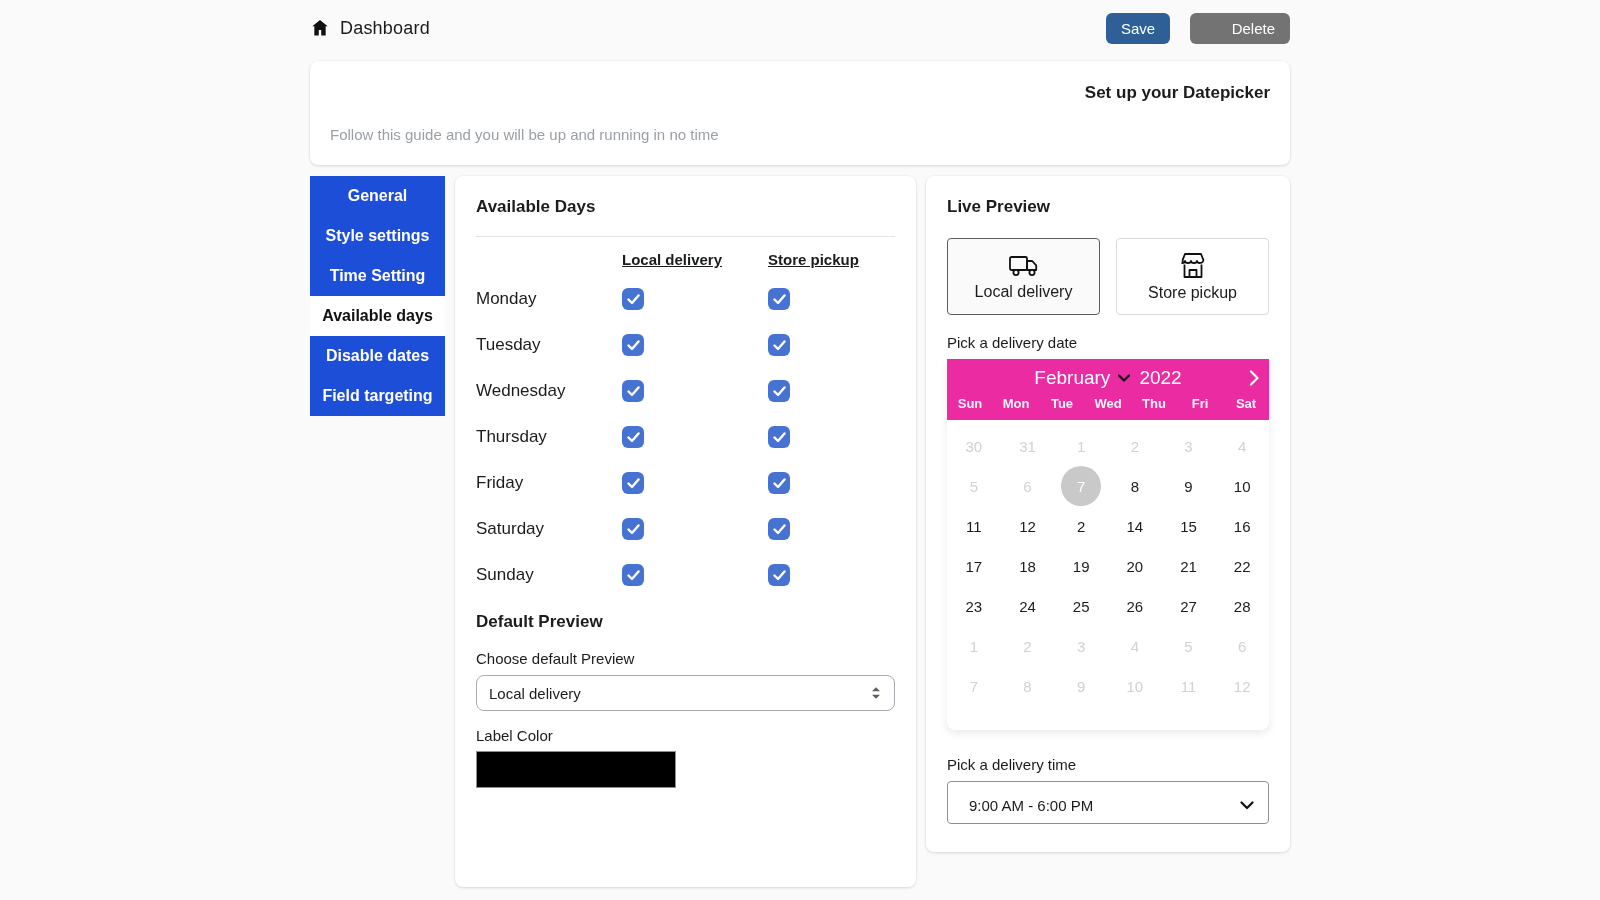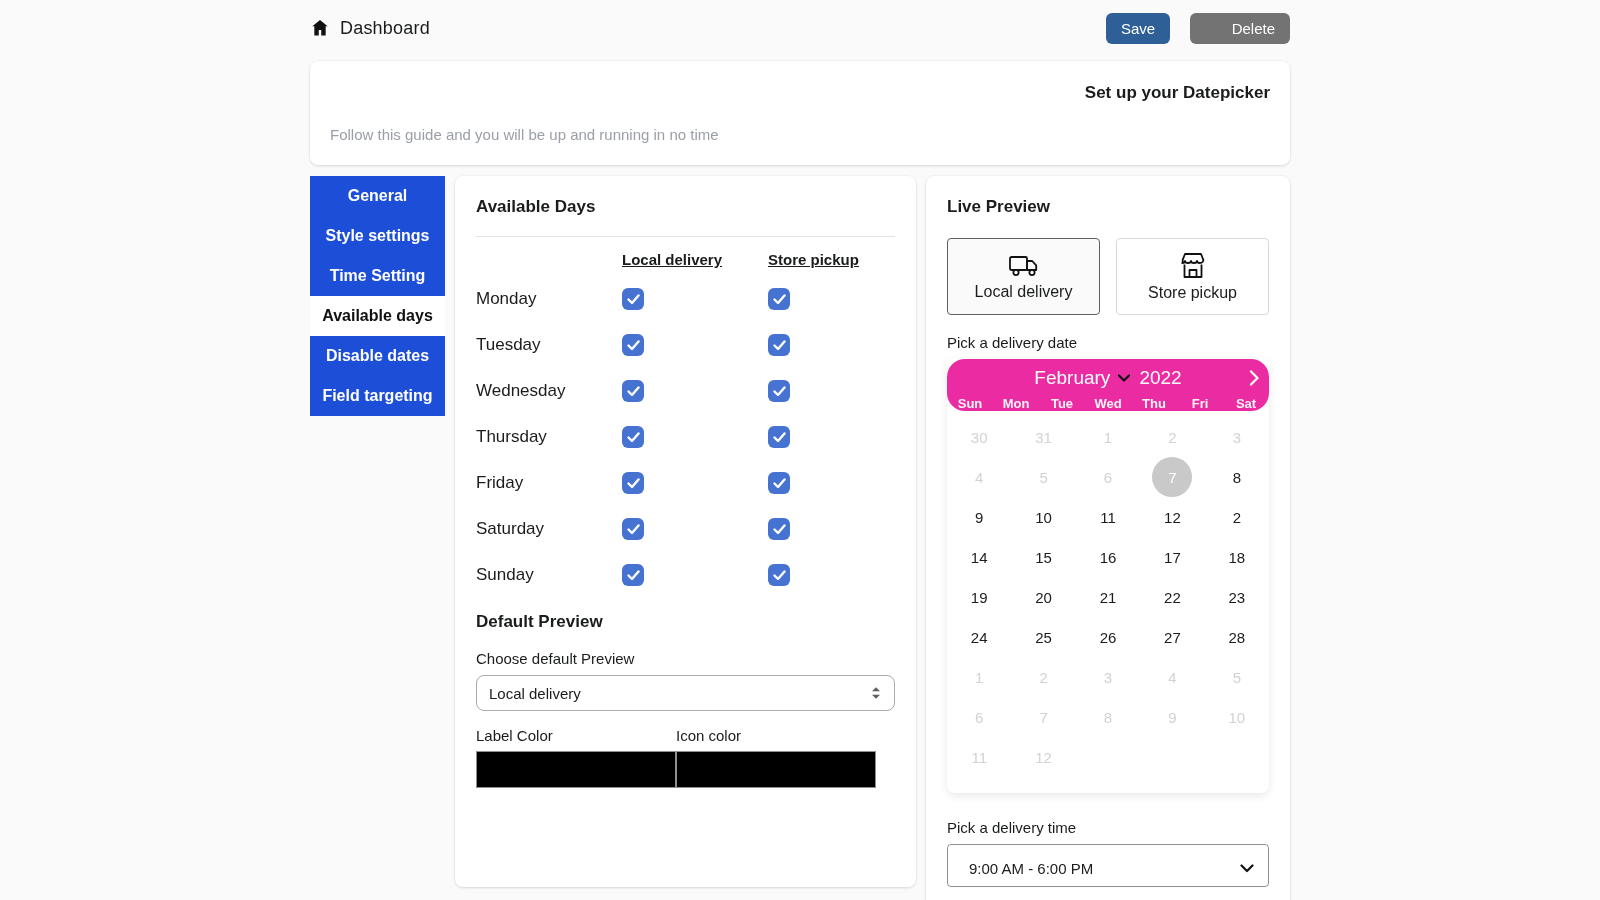--- a/index.html
+++ b/index.html
@@ -41,40 +41,40 @@
 
   .checkbox { width:22px; height:22px; border-radius:6px; background:#4673d2; display:flex; align-items:center; justify-content:center; flex:none; cursor:pointer; }
 
   .days-grid { display:grid; grid-template-columns:146px 146px 127px; }
   .days-grid .hdr { font-size:15px; font-weight:600; text-decoration:underline; padding-bottom:8px; }
   .days-grid .cell { height:46px; display:flex; align-items:center; font-size:17px; }
 
   .dp-title { margin-top:14px; }
   .field-label { font-size:15px; margin-top:18px; }
   .select-box { margin-top:8px; height:36px; border:1px solid #a7acb1; border-radius:8px; background:#fff; display:flex; align-items:center; justify-content:space-between; padding:0 12px; font-size:15px; cursor:pointer; }
-  .color-row { display:flex; gap:0; margin-top:16px; }
+  .color-row { display:flex; gap:20px; margin-top:16px; }
   .color-col { width:200px; }
   .swatch { margin-top:7px; height:37px; border:1px solid #8c8f94; cursor:pointer; }
 
   
   .right-card { width:364px; flex:none; margin-left:10px; padding:21px 21px 28px; }
   .option-row { display:flex; gap:16px; margin-top:21px; }
   .option-btn { width:153px; height:77px; border-radius:4px; background:#fff; border:1px solid #d7d9db; display:flex; flex-direction:column; align-items:center; justify-content:center; gap:4px; font-size:16px; cursor:pointer; font-family:inherit; color:#1a1c1d; }
   .option-btn.selected { border:1px solid #5b5e60; background:#fafafa; }
 
   .pick-label { font-size:15px; margin-top:19px; }
 
   .calendar { margin-top:8px; width:322px; border-radius:0 0 8px 8px; background:#fff; box-shadow:0 3px 8px rgba(0,0,0,.09); }
-  .cal-head { background:#eb2ba2;border-radius:18px; }
+  .cal-head { background:#eb2ba2; }
   .cal-month-row { height:37px; display:flex; align-items:center; justify-content:center; position:relative; color:#fff; font-size:19px; gap:9px; }
   .cal-month-row .mon { display:flex; align-items:center; gap:8px; cursor:pointer; }
   .cal-next { position:absolute; right:10px; top:50%; transform:translateY(-50%); cursor:pointer; display:flex; }
-  .cal-daynames { display:grid; grid-template-columns:repeat(7,1fr); }
+  .cal-daynames { display:grid; grid-template-columns:repeat(7,1fr); padding-bottom:9px; }
   .cal-daynames span { text-align:center; color:rgba(255,255,255,.95); font-size:13px; font-weight:700; }
-  .cal-grid { display:grid; grid-template-columns:repeat(5,1fr); padding:6px 0 16px; }
+  .cal-grid { display:grid; grid-template-columns:repeat(6,1fr); padding:6px 0 24px; }
   .cal-cell { height:40px; display:flex; align-items:center; justify-content:center; font-size:15px; cursor:pointer; }
   .cal-cell.muted { color:#d2d2d2; }
   .cal-cell .sel { width:40px; height:40px; border-radius:50%; background:#c9c9c9; color:#fff; display:flex; align-items:center; justify-content:center; }
 
   .time-select { margin-top:8px; height:43px; border:1px solid #8c9196; border-radius:4px; background:#fff; display:flex; align-items:center; justify-content:space-between; padding:5px 14px 0 21px; font-size:15px; cursor:pointer; }
 </style>
 </head>
 <body>
 
 <div class="container">
@@ -237,24 +237,20 @@
               <path d="M2 6.3 6 2.3l4 4z" fill="#5c5f62"></path>
               <path d="M2 9.7 6 13.7l4-4z" fill="#5c5f62"></path>
             </svg>
         </span>
       </div>
 
       <div class="color-row">
         <div class="color-col">
           <div class="field-label" style="margin-top:0">Label Color</div>
           <div class="swatch" id="labelSwatch" style="background: rgb(0, 0, 0);"></div>
-        </div>
-        <div class="color-col">
-          <div class="field-label" style="margin-top:0">Icon color</div>
-          <div class="swatch" id="iconSwatch" style="background: rgb(0, 0, 0);"></div>
         </div>
       </div>
     </div>
 
     <div class="card right-card">
       <div class="section-title">Live Preview</div>
 
       <div class="option-row">
         <button class="option-btn selected">
           <span style="display:flex">

